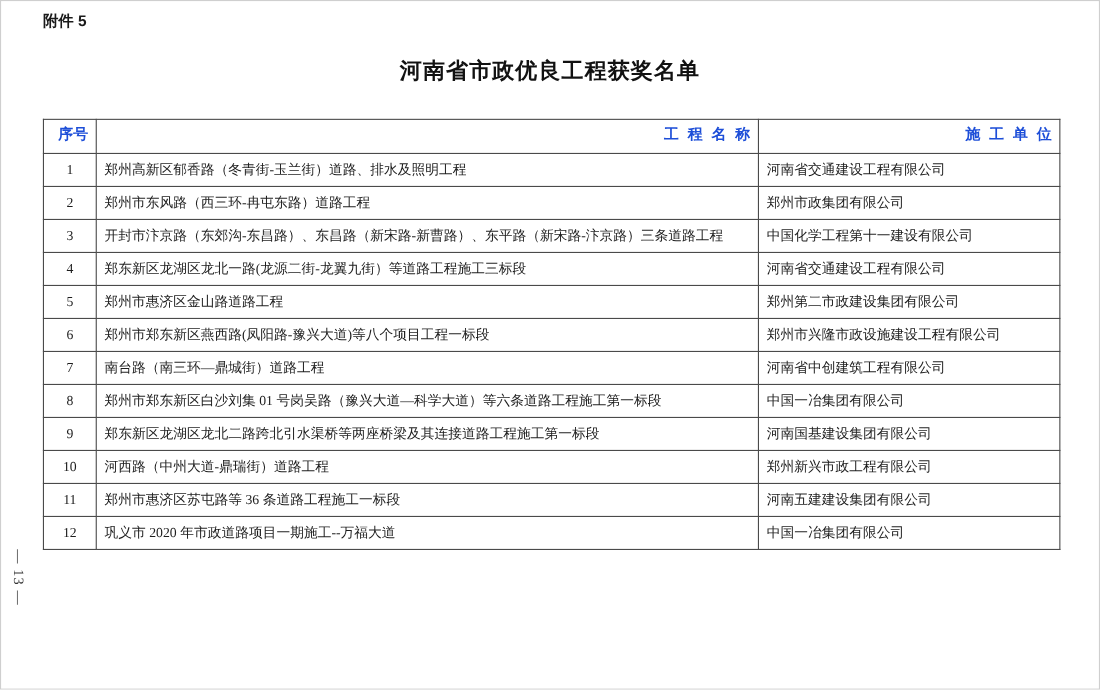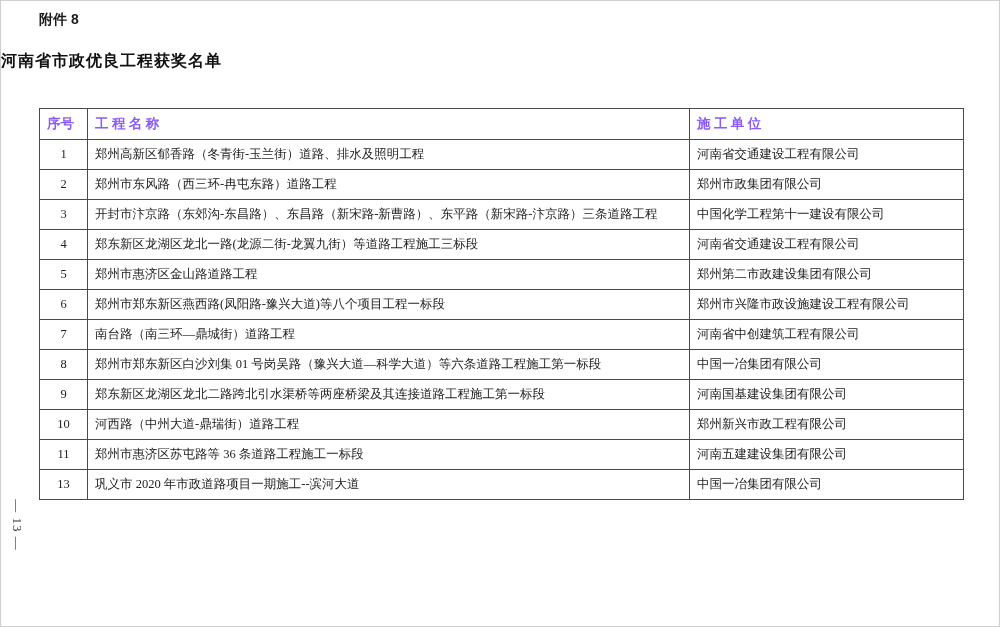--- a/index.html
+++ b/index.html
@@ -24,24 +24,24 @@
     font-family: "Liberation Sans", "DejaVu Sans", sans-serif;
     font-weight: bold;
     font-size: 14px;
     color: #1a1a1a;
   }
   .doc-title {
     position: absolute;
     left: 0;
     right: 0;
     top: 50px;
-    text-align: left;
+    text-align: center;
     font-family: "Liberation Sans", "DejaVu Sans", sans-serif;
     font-weight: bold;
-    font-size: 16px;
+    font-size: 20px;
     letter-spacing: 1px;
     color: #111;
   }
   .page-number {
     position: absolute;
     left: -22px;
     top: 516px;
     width: 76px;
     text-align: center;
     transform: rotate(90deg);
@@ -63,38 +63,39 @@
     vertical-align: middle;
     font-size: 12.5px;
     line-height: 1.45;
     color: #1c1c1c;
     overflow: hidden;
   }
   table.awards th {
     height: 24px;
     font-size: 13.5px;
     font-weight: bold;
-    text-align: left;
-    color: #8b5cf6;
+    text-align: right;
+    color: #1d4ed8;
+    font-family: Liberation Mono, monospace;
   }
   table.awards td {
     height: 23px;
   }
   col.c-no { width: 48px; }
   col.c-project { width: 602px; }
   col.c-contractor { width: 274px; }
   td.cell-no { text-align: center; }
   td.cell-project, td.cell-contractor { text-align: left; }
 </style>
 </head>
 <body>
 
 <div class="page">
 
-  <div class="attachment-label">附件 8</div>
+  <div class="attachment-label">附件 5</div>
 
   <div class="doc-title">河南省市政优良工程获奖名单</div>
 
   <div class="page-number">— 13 —</div>
 
   <table class="awards">
     <colgroup>
       <col class="c-no">
       <col class="c-project">
       <col class="c-contractor">
@@ -166,24 +167,24 @@
     <td class="cell-project">河西路（中州大道-鼎瑞街）道路工程</td>
     <td class="cell-contractor">郑州新兴市政工程有限公司</td>
   </tr>
 
   <tr>
     <td class="cell-no">11</td>
     <td class="cell-project">郑州市惠济区苏屯路等 36 条道路工程施工一标段</td>
     <td class="cell-contractor">河南五建建设集团有限公司</td>
   </tr>
 
-
   <tr>
-    <td class="cell-no">13</td>
-    <td class="cell-project">巩义市 2020 年市政道路项目一期施工--滨河大道</td>
+    <td class="cell-no">12</td>
+    <td class="cell-project">巩义市 2020 年市政道路项目一期施工--万福大道</td>
     <td class="cell-contractor">中国一冶集团有限公司</td>
   </tr>
+
 
 
 </tbody>
   </table>
 
 </div>
 
 </body></html>

